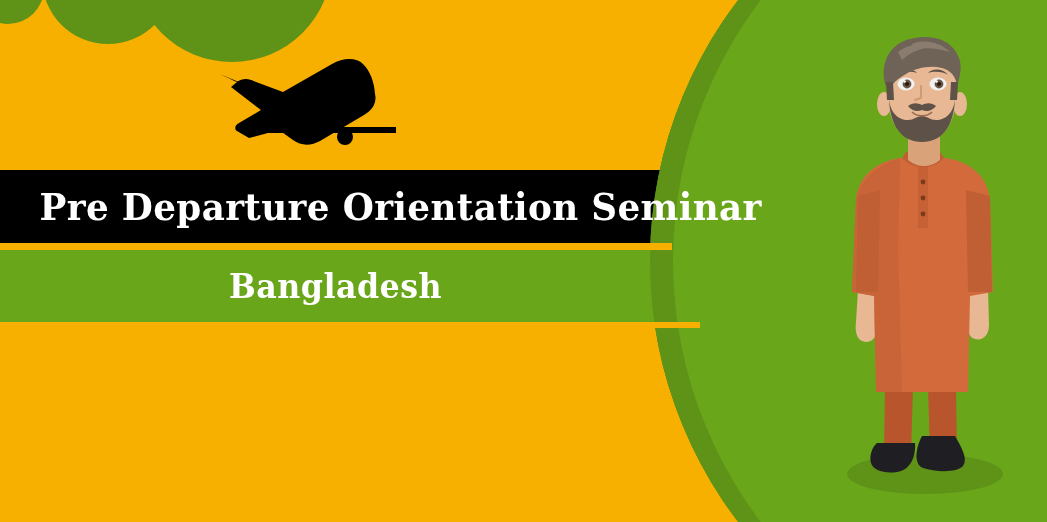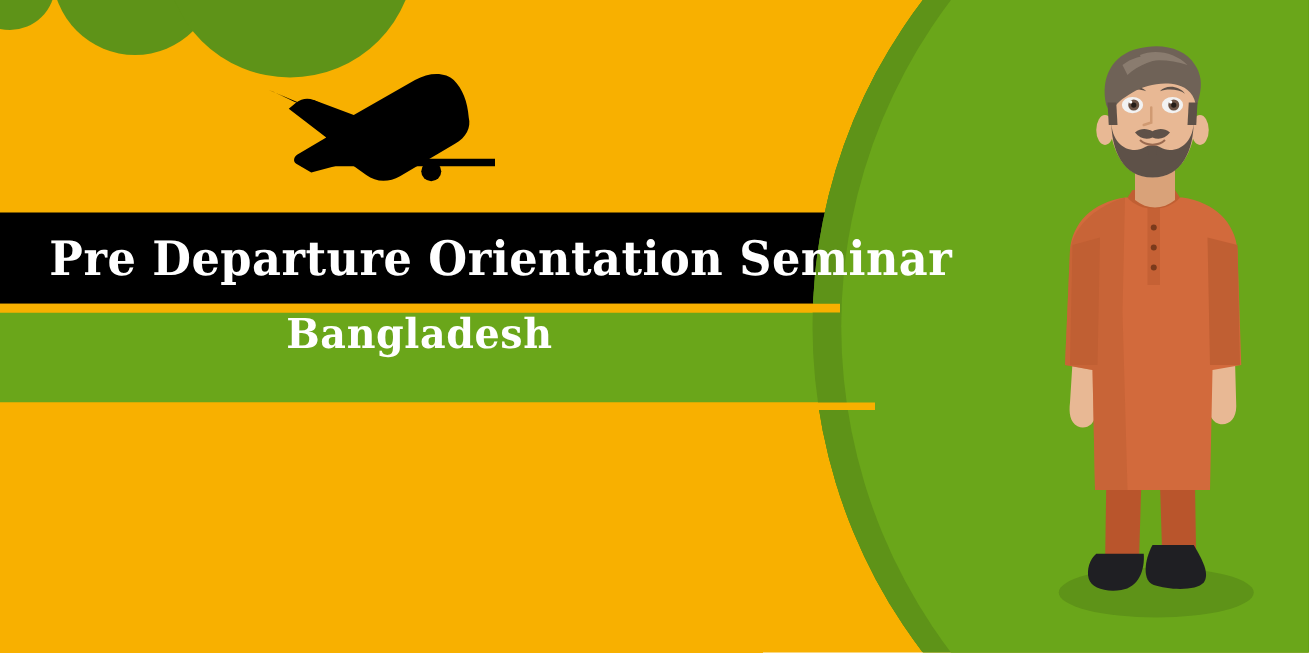--- a/index.html
+++ b/index.html
@@ -58,21 +58,21 @@
     transform-origin: left center;
   }
 
   .subtitle-band {
     position: absolute;
     left: 0;
     top: 250px;
     width: 700px;
     height: 72px;
     display: flex;
-    align-items: flex-start;
+    align-items: center;
     justify-content: center;
   }
   .subtitle-text {
     color: #FFFFFF;
     font-family: "DejaVu Serif", "Liberation Serif", serif;
     font-size: 33px;
     font-weight: 700;
     letter-spacing: 0.5px;
     line-height: 1;
     padding-right: 30px;

